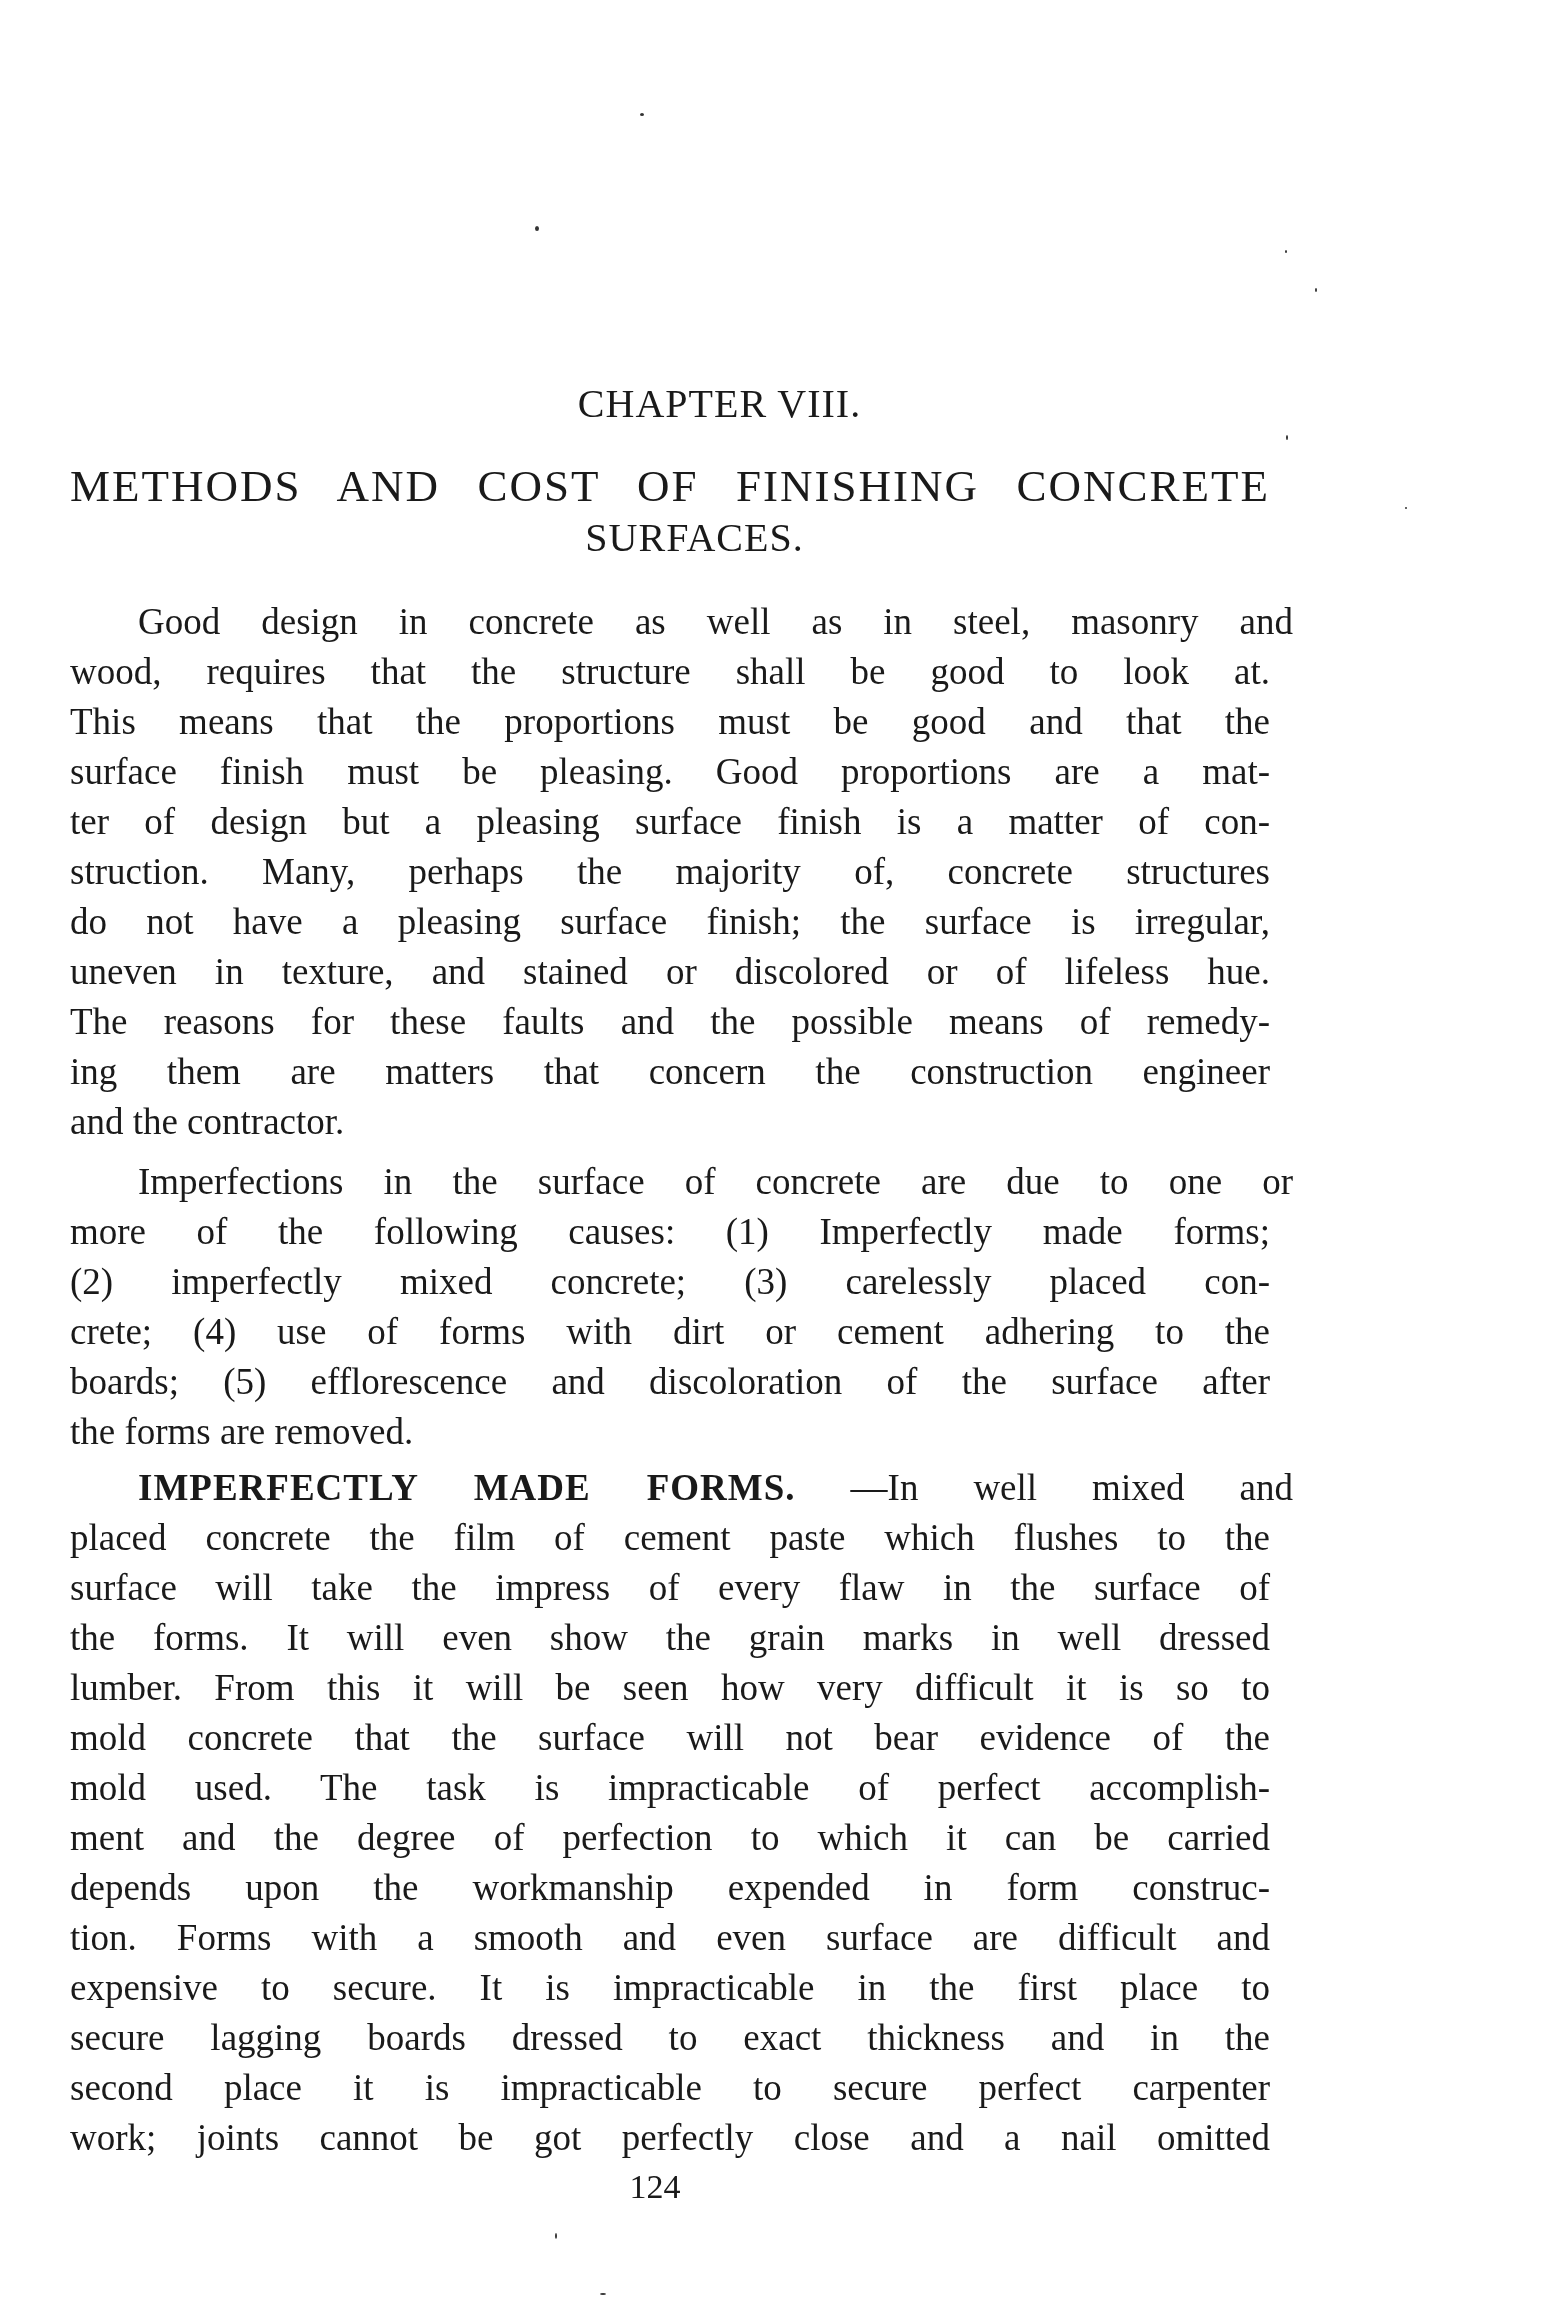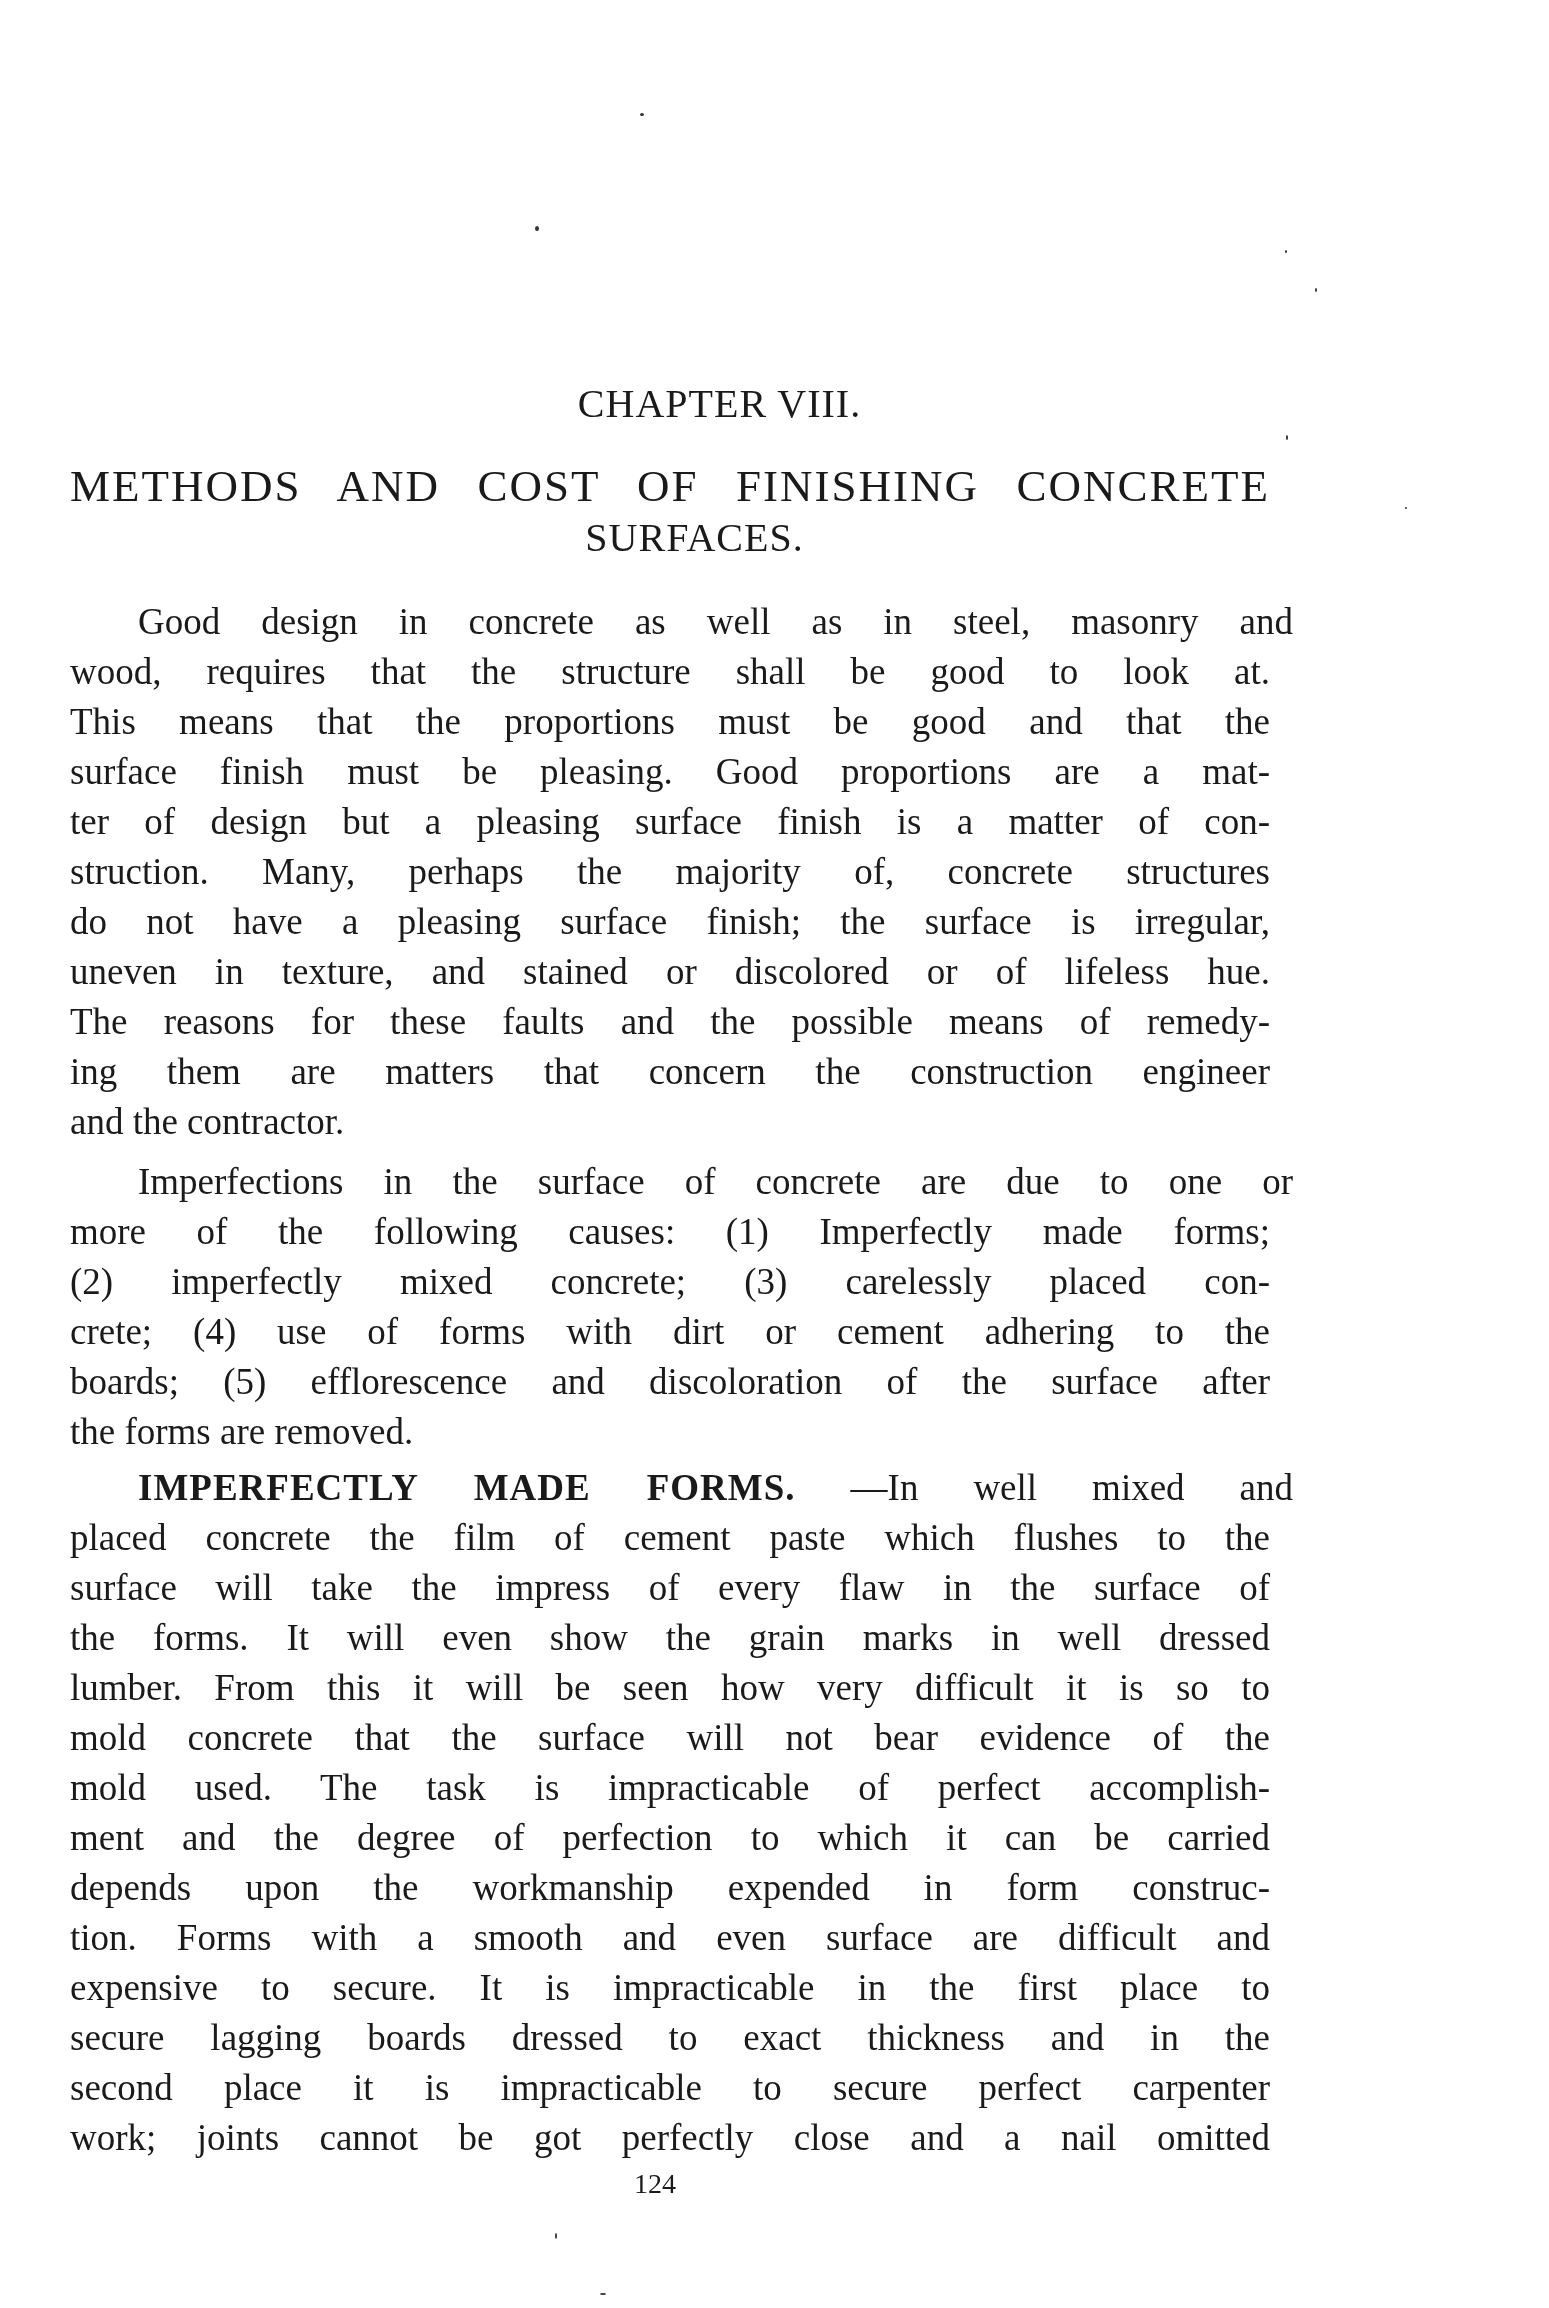--- a/index.html
+++ b/index.html
@@ -8,21 +8,21 @@
   .page { position: absolute; left: 0; top: 0; width: 1549px; height: 2308px; }
   .chapter { position: absolute; left: 0; width: 1549px; text-align: center; font-size: 40px; letter-spacing: 1px; }
   #chap-num { top: 380px; left: -55px; }
   #title1 { top: 460px; left: 70px; width: 1200px; text-align: justify; text-align-last: justify; letter-spacing: 2px; font-size: 45px; }
   #title2 { top: 514px; left: -80px; }
   .line { position: absolute; left: 70px; width: 1200px; font-size: 37px; height: 44px; line-height: 44px;
           text-align: justify; text-align-last: justify; white-space: nowrap; }
   .line.last { text-align-last: left; font-family: Liberation Serif, serif; }
   .line.indent { left: 115px; width: 1155px; margin-left: 23px; }
   .bold { font-weight: bold; letter-spacing: 1px; }
-  .pagenum { position: absolute; top: 2168px; left: 620px; width: 70px; text-align: center; font-size: 28px; }
+  .pagenum { position: absolute; top: 2168px; left: 620px; width: 70px; text-align: center; font-size: 34px; }
   .speck { position: absolute; background: #333; border-radius: 50%; }
 </style>
 </head>
 <body>
 
 <div class="page">
   <div class="chapter" id="chap-num">CHAPTER VIII.</div>
   <div class="chapter" id="title1">METHODS AND COST OF FINISHING CONCRETE</div>
   <div class="chapter" id="title2">SURFACES.</div>
 

